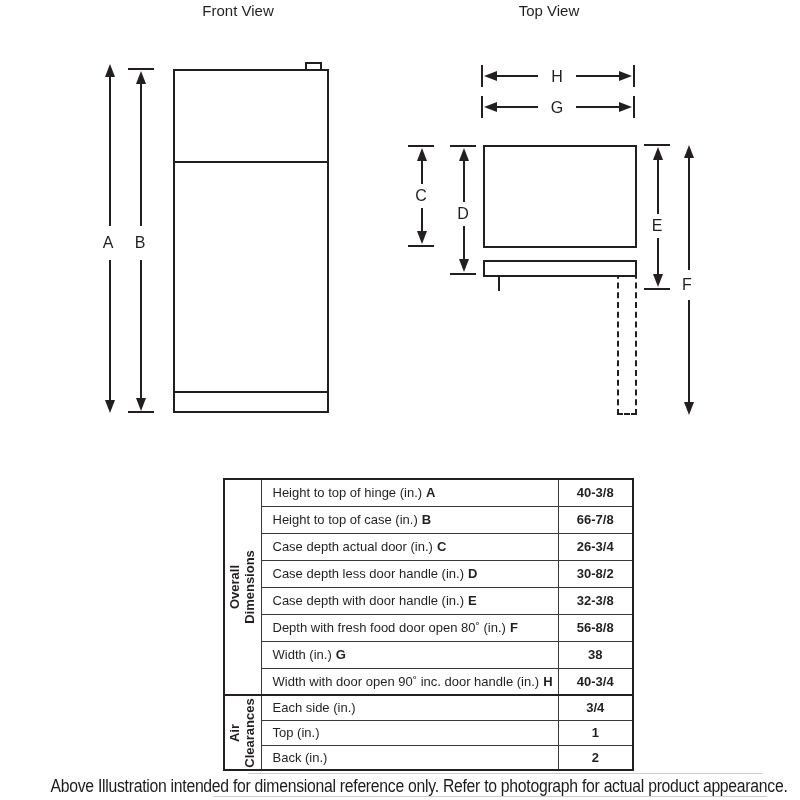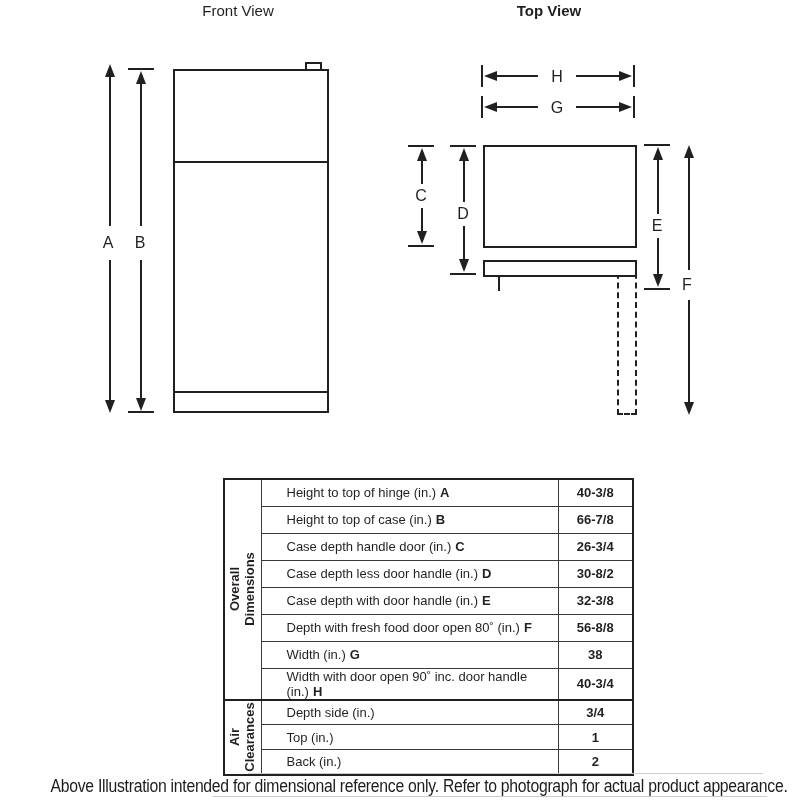--- a/index.html
+++ b/index.html
@@ -18,21 +18,21 @@
 
   .view-title{position:absolute;font-size:15px;transform:translateX(-50%);white-space:nowrap;}
   .dim-label{position:absolute;font-size:16px;transform:translate(-50%,-50%);white-space:nowrap;}
 
   
   #dim-table{position:absolute;left:223px;top:478px;border-collapse:collapse;table-layout:fixed;
              font-size:13px;color:#231f20;}
   #dim-table td,#dim-table th{border:1px solid #3a3a3a;box-sizing:border-box;padding:0;}
   #dim-table{border:2px solid #231f20;}
   #dim-table tr.section-start td,#dim-table tr.section-start th{border-top:2px solid #231f20;}
-  #dim-table td.lbl{width:297px;padding-left:25px;font-weight:normal;text-align:left;}
+  #dim-table td.lbl{width:297px;padding-left:11px;font-weight:normal;text-align:left;}
   #dim-table td.lbl b{margin-left:4px;}
   #dim-table td.val{width:75px;text-align:center;font-weight:bold;}
   #dim-table th.rot{width:37px;position:relative;font-weight:bold;}
   #dim-table tr{height:27px;}
   #dim-table tr.air{height:25px;}
   .rot-inner{position:absolute;top:50%;left:50%;transform:translate(-50%,-50%) rotate(-90deg);
              text-align:center;line-height:1.12;font-size:13px;white-space:nowrap;}
 
   .rule{position:absolute;height:1px;background:#cccccc;}
   #caption{position:absolute;top:776px;left:419px;transform:translateX(-50%) scaleX(0.9);
@@ -64,21 +64,21 @@
       <div class="hl" style="left:128px;top:68px;width:26px;"></div>
       <div class="ah up" style="left:136px;top:71px;"></div>
       <div class="vl" style="left:140px;top:82px;height:144px;"></div>
       <div class="vl" style="left:140px;top:260px;height:140px;"></div>
       <div class="ah down" style="left:136px;top:398px;"></div>
       <div class="hl" style="left:128px;top:411px;width:26px;"></div>
       <div class="dim-label" style="left:140px;top:243px;">B</div>
     </div>
   </div>
 
-  <div class="view-title" style="left:549px;top:2px;font-weight:bold;">Top View</div>
+  <div class="view-title" style="left:549px;top:2px;">Top View</div>
 
   <div>
 
     <div>
       <div class="vl" style="left:481px;top:65px;height:22px;"></div>
       <div class="vl" style="left:633px;top:65px;height:22px;"></div>
       <div class="ah left" style="left:484px;top:71px;"></div>
       <div class="hl" style="left:495px;top:75px;width:43px;"></div>
       <div class="hl" style="left:576px;top:75px;width:44px;"></div>
       <div class="ah right" style="left:619px;top:71px;"></div>
@@ -149,21 +149,21 @@
             </div>
       </th>
       <td class="lbl"><span>Height to top of hinge (in.)</span><b>A</b></td>
       <td class="val">40-3/8</td>
     </tr>
     <tr>
       <td class="lbl"><span>Height to top of case (in.)</span><b>B</b></td>
       <td class="val">66-7/8</td>
     </tr>
     <tr>
-      <td class="lbl"><span>Case depth handle door (in.)</span><b>C</b></td>
+      <td class="lbl"><span>Case depth actual door (in.)</span><b>C</b></td>
       <td class="val">26-3/4</td>
     </tr>
     <tr>
       <td class="lbl"><span>Case depth less door handle (in.)</span><b>D</b></td>
       <td class="val">30-8/2</td>
     </tr>
     <tr>
       <td class="lbl"><span>Case depth with door handle (in.)</span><b>E</b></td>
       <td class="val">32-3/8</td>
     </tr>
@@ -179,21 +179,21 @@
       <td class="lbl"><span>Width with door open 90˚ inc. door handle (in.)</span><b>H</b></td>
       <td class="val">40-3/4</td>
     </tr>
     <tr class="air section-start">
       <th class="rot" rowspan="3">
         <div class="rot-inner">
               <div>Air</div>
               <div>Clearances</div>
             </div>
       </th>
-      <td class="lbl"><span>Depth side (in.)</span></td>
+      <td class="lbl"><span>Each side (in.)</span></td>
       <td class="val">3/4</td>
     </tr>
     <tr class="air">
       <td class="lbl"><span>Top (in.)</span></td>
       <td class="val">1</td>
     </tr>
     <tr class="air">
       <td class="lbl"><span>Back (in.)</span></td>
       <td class="val">2</td>
     </tr>

